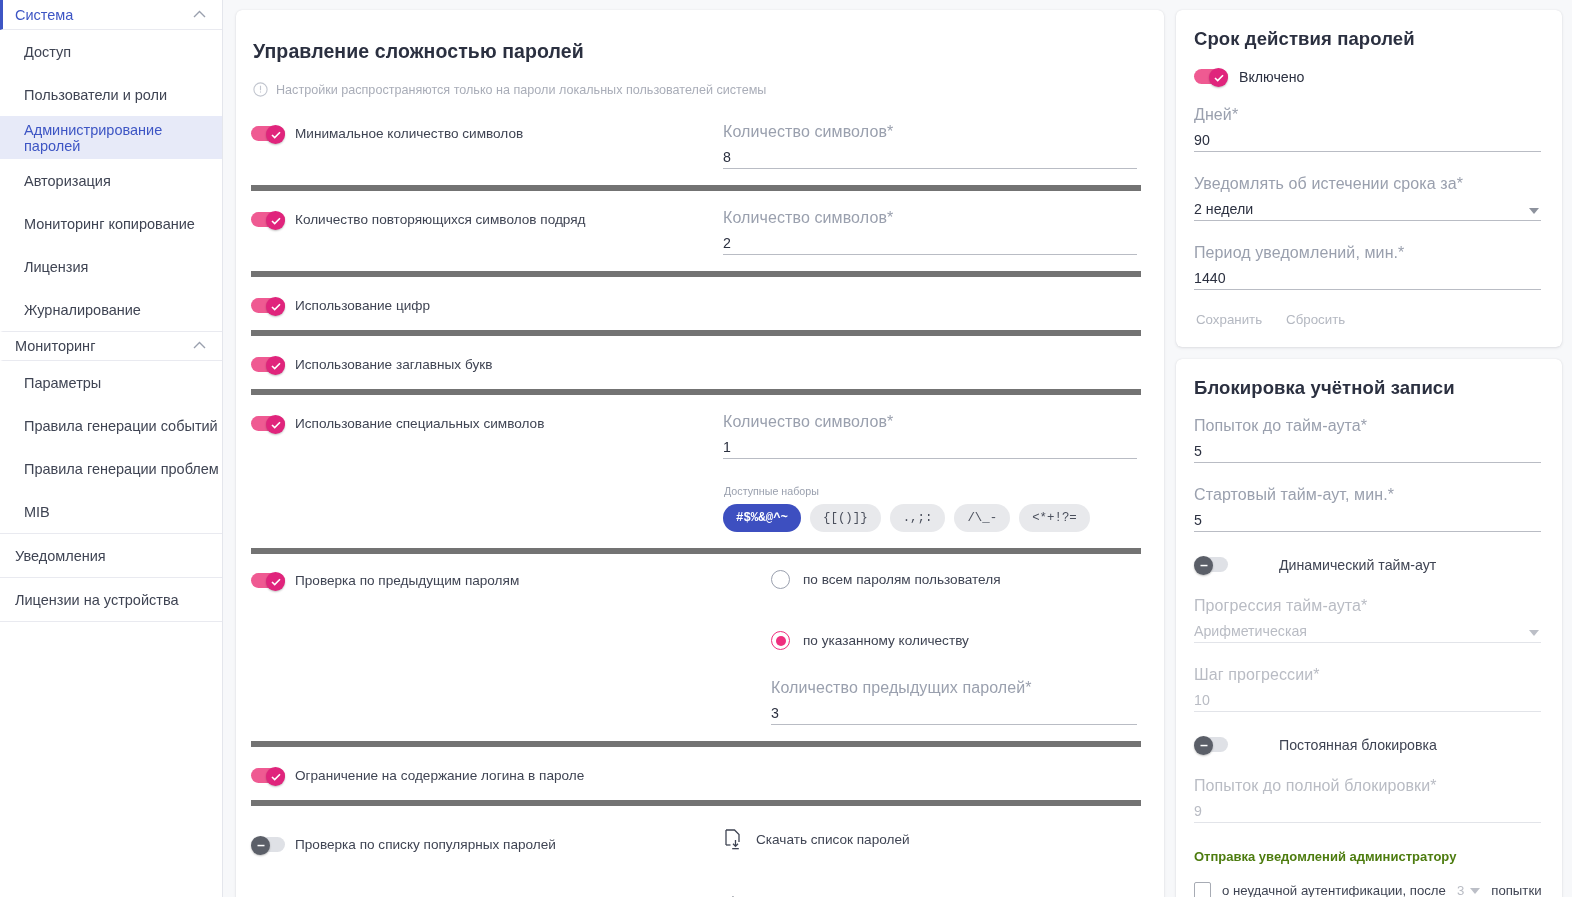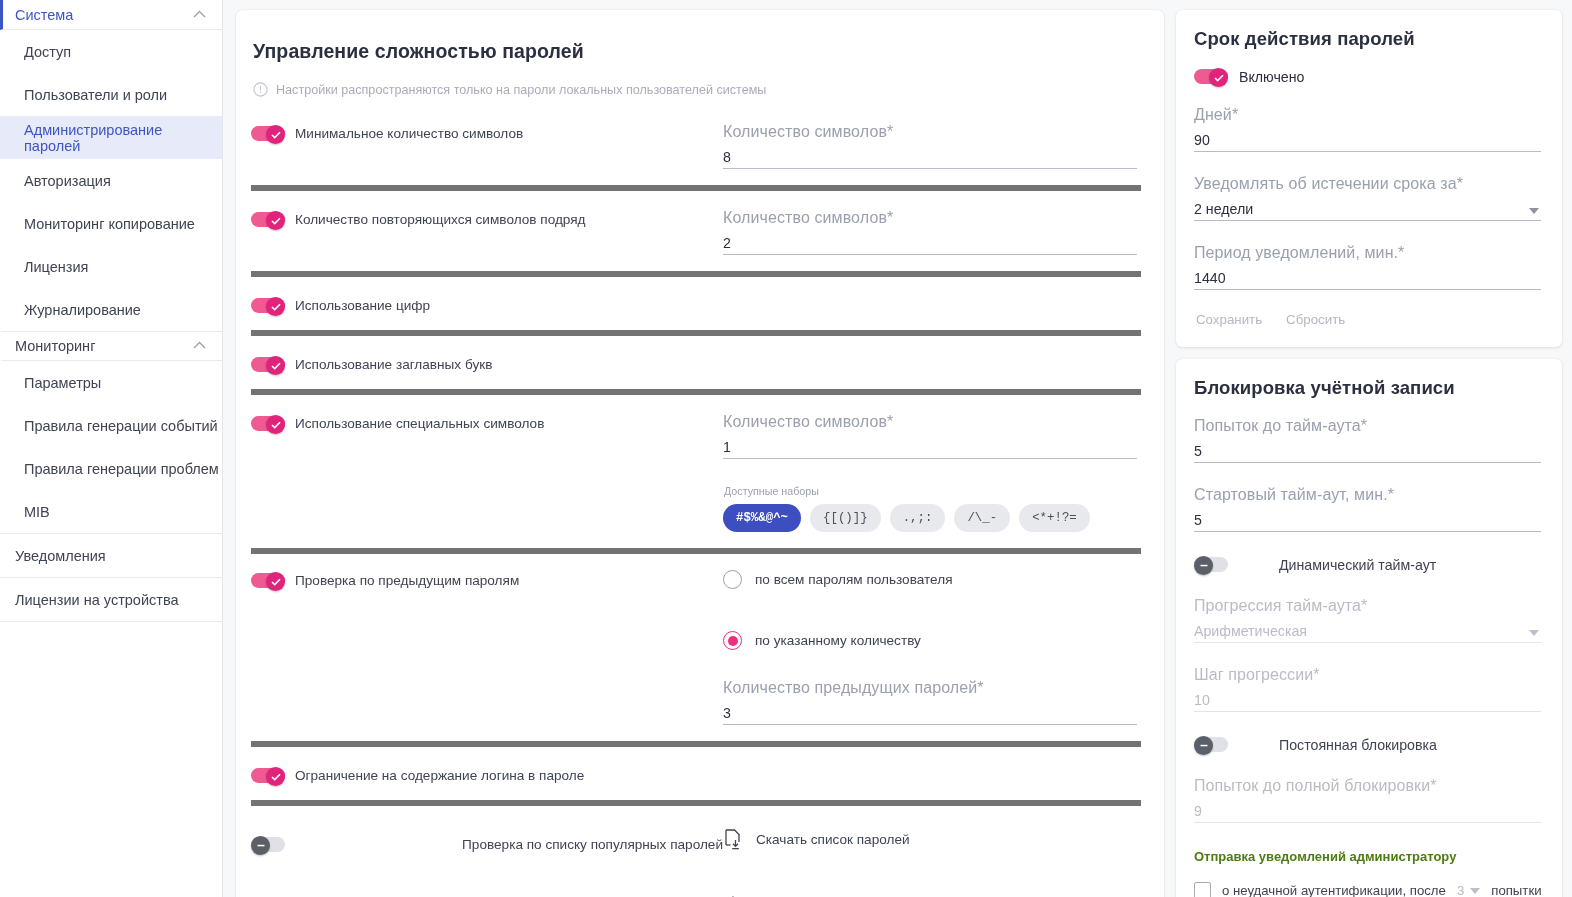--- a/index.html
+++ b/index.html
@@ -371,21 +371,21 @@
             <span class="thumb">
               <span class="glyph">
                 <svg width="10" height="8" viewBox="0 0 10 8">
                     <path d="M1 4 L3.7 6.6 L9 1.2" stroke="#fff" stroke-width="1.6" fill="none"></path>
                   </svg>
               </span>
             </span>
           </span>
           <span class="row-label">Проверка по предыдущим паролям</span>
         </div>
-        <div class="row-right" style="padding-top:2px;">
+        <div class="row-right" style="padding-top:2px;margin-left:48px;">
           <div class="radio-line">
             <span class="radio"></span>
             <span class="radio-label">по всем паролям пользователя</span>
           </div>
           <div class="radio-line">
             <span class="radio checked"></span>
             <span class="radio-label">по указанному количеству</span>
           </div>
           <div class="field" style="margin-top:27px;">
             <span class="field-label">Количество предыдущих паролей*</span>
@@ -405,21 +405,21 @@
                   </svg>
               </span>
             </span>
           </span>
           <span class="row-label">Ограничение на содержание логина в пароле</span>
         </div>
         <div class="row-right"></div>
       </div>
 
       <div class="row" style="padding-top:22px;padding-bottom:22px;">
-        <div class="row-left" style="padding-top:8px;justify-content:space-between;">
+        <div class="row-left" style="padding-top:8px;">
           <span class="toggle off">
             <span class="track"></span>
             <span class="thumb">
               <span class="glyph">
                 <svg width="10" height="3" viewBox="0 0 10 3">
                     <rect x="1.5" y="0.8" width="7" height="1.5" fill="#fff"></rect>
                   </svg>
               </span>
             </span>
           </span>

